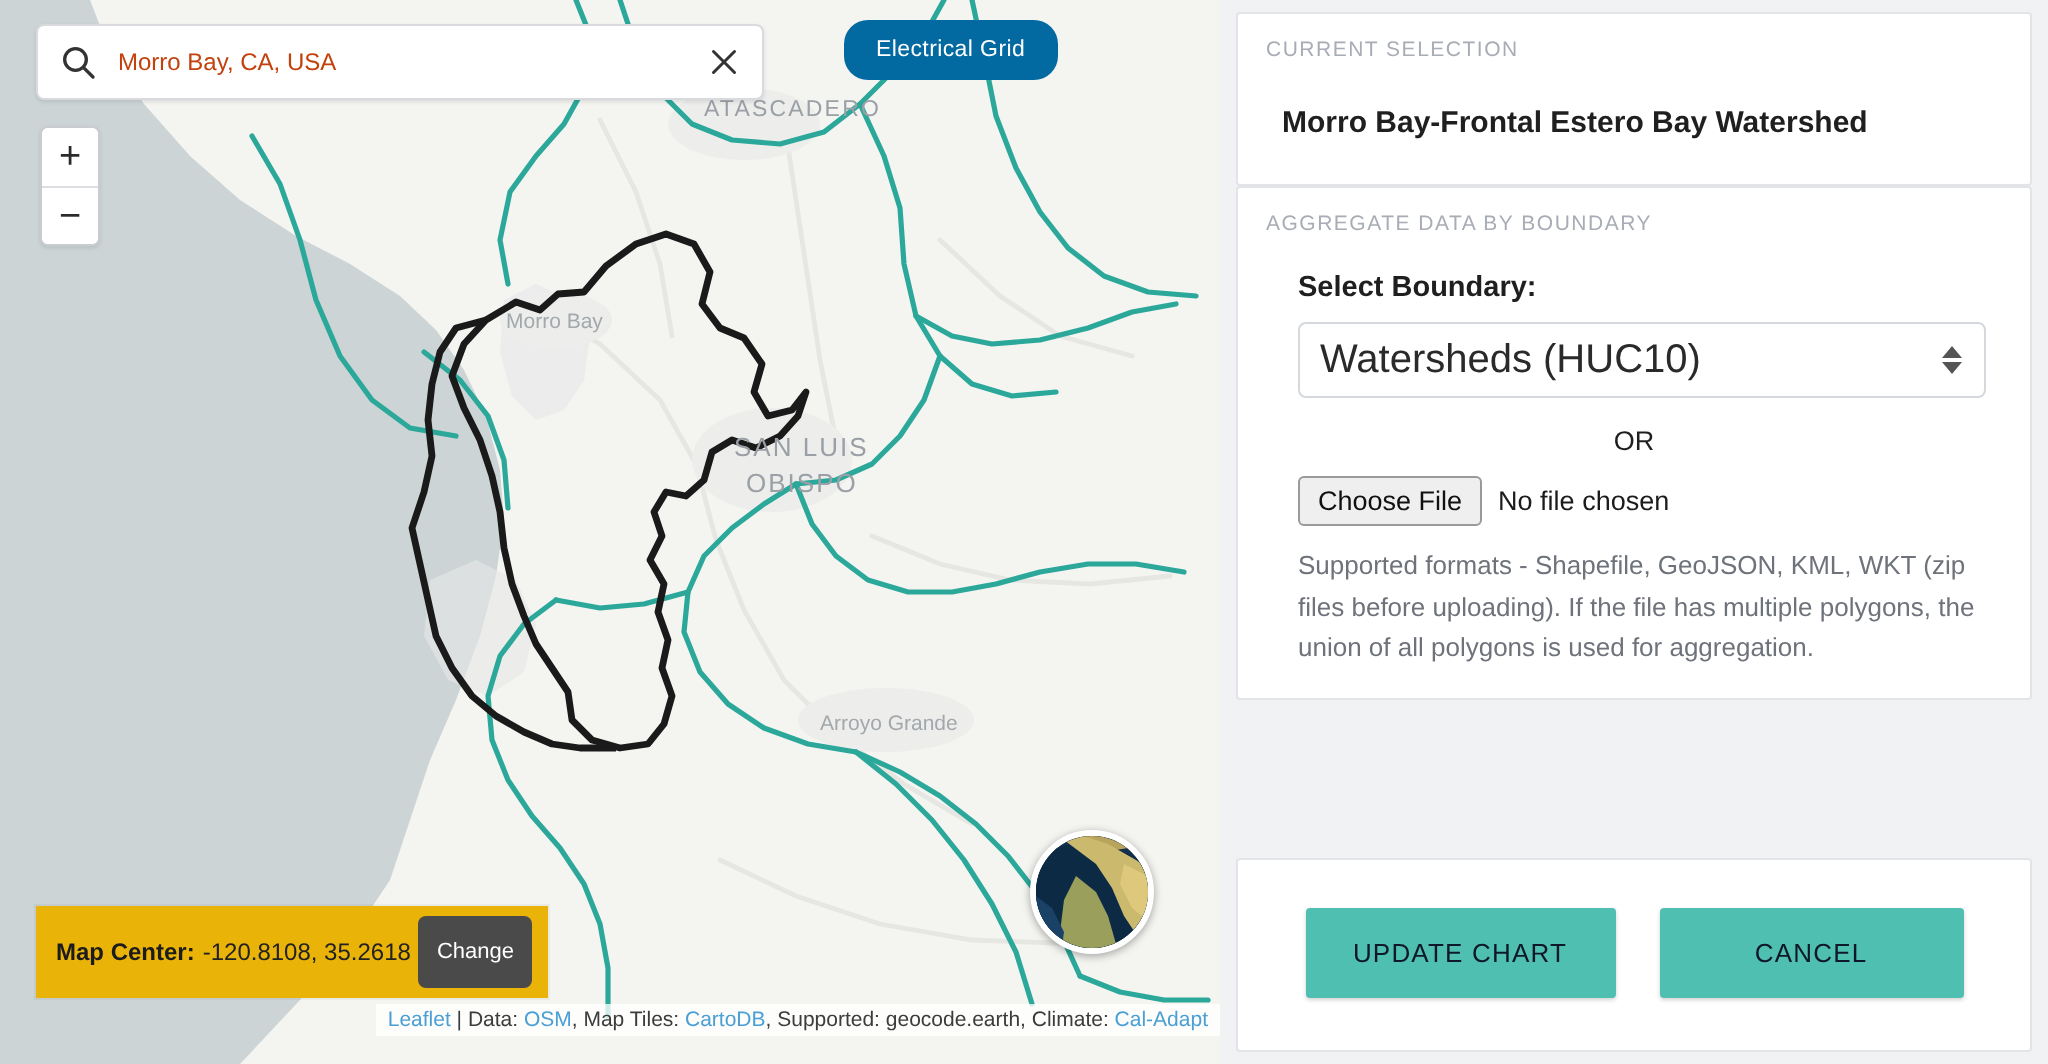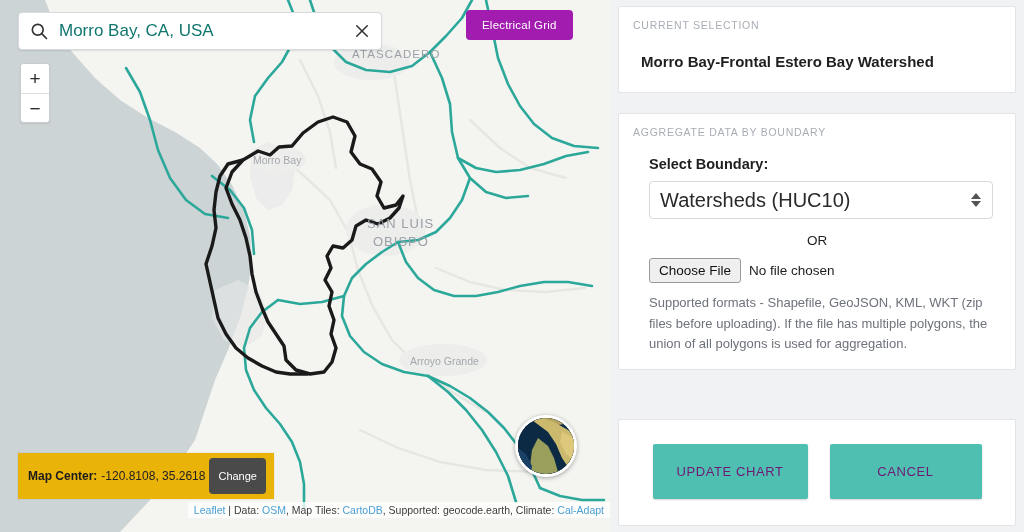--- a/index.html
+++ b/index.html
@@ -27,45 +27,45 @@
     border: 1px solid #d8dadd;
     border-radius: 4px;
     display: flex; align-items: center;
     padding: 0 10px 0 10px;
     box-shadow: 0 1px 2px rgba(0,0,0,.10);
     z-index: 30;
   }
   .map-search .sicon { width: 20px; height: 20px; flex: 0 0 20px; color:#333; }
   .map-search input {
     flex: 1 1 auto; border: none; outline: none;
-    font-size: 17px; color: #0f766e; padding-left: 10px;
+    font-size: 12px; color: #c2410c; padding-left: 10px;
     font-family: "Liberation Sans", sans-serif; background: transparent;
   }
   .map-search .xicon { width: 18px; height: 18px; flex: 0 0 18px; color:#333; cursor:pointer; }
 
   .zoomctl {
     position: absolute; left: 20px; top: 63px;
     width: 30px; z-index: 30;
     background: #fff; border: 1px solid #c9ccd0; border-radius: 4px;
     box-shadow: 0 1px 2px rgba(0,0,0,.10);
     overflow: hidden;
   }
   .zoomctl button {
     display: block; width: 100%; height: 29px;
     border: none; background: #fff; cursor: pointer;
     font-size: 19px; line-height: 27px; color: #2b2b2b;
     font-family: "Liberation Sans", sans-serif;
   }
   .zoomctl button + button { border-top: 1px solid #dcdee1; }
 
   .layer-chip {
-    position: absolute; left: 466px; top: 10px;
-    background: #a21caf; color: #ffffff;
+    position: absolute; left: 422px; top: 10px;
+    background: #0369a1; color: #ffffff;
     font-size: 11.5px; letter-spacing: .2px;
-    padding: 9px 16px; border-radius: 4px;
+    padding: 9px 16px; border-radius: 12px;
     z-index: 30; cursor: pointer; white-space: nowrap;
   }
 
   .basemap-switch {
     position: absolute; right: 33px; bottom: 55px;
     width: 62px; height: 62px; border-radius: 50%;
     border: 3px solid #ffffff;
     box-shadow: 0 1px 4px rgba(0,0,0,.35);
     overflow: hidden; z-index: 30; cursor: pointer;
     background: #15324f;
@@ -92,21 +92,21 @@
     font-size: 10.5px; color: #3c3c3c;
     padding: 2px 6px; z-index: 29; white-space: nowrap;
   }
   .attrib a { color: #4a9fd4; text-decoration: none; }
 
   
   .side {
     width: 414px; height: 532px;
     background: #f1f2f4;
     padding: 6px 8px 6px 8px;
-    display: flex; flex-direction: column; gap: 20px;
+    display: flex; flex-direction: column; gap: 0;
     overflow: hidden;
   }
   .card {
     background: #ffffff;
     border: 1px solid #e2e4e7;
     border-radius: 2px;
   }
   .card-label {
     font-size: 10.5px; letter-spacing: .75px;
     color: #a8adb5; padding: 12px 14px 0 14px;
@@ -154,23 +154,23 @@
   .help-text {
     padding: 10px 26px 0 30px;
     font-size: 13px; color: #6e727a; line-height: 1.58;
   }
 
   .card-actions {
     display: flex; justify-content: center; align-items: center; gap: 22px;
     padding: 24px 0 26px 0; margin-top: auto;
   }
   .btn-teal {
-    background: #4fbfb1; color: #701a75; border: none; border-radius: 2px;
+    background: #4fbfb1; color: #0f172a; border: none; border-radius: 2px;
     font-size: 13px; letter-spacing: .6px; font-weight: normal;
-    padding: 20px 0; min-width: 152px; cursor: pointer;
+    padding: 15px 0; min-width: 152px; cursor: pointer;
     box-shadow: 0 1px 2px rgba(0,0,0,.18);
     font-family: "Liberation Sans", sans-serif;
   }
   .btn-teal.wide { min-width: 155px; }
   svg { display: block; }
   .maplbl { font-family: "Liberation Sans", sans-serif; }
 </style>
 </head>
 <body>
 

